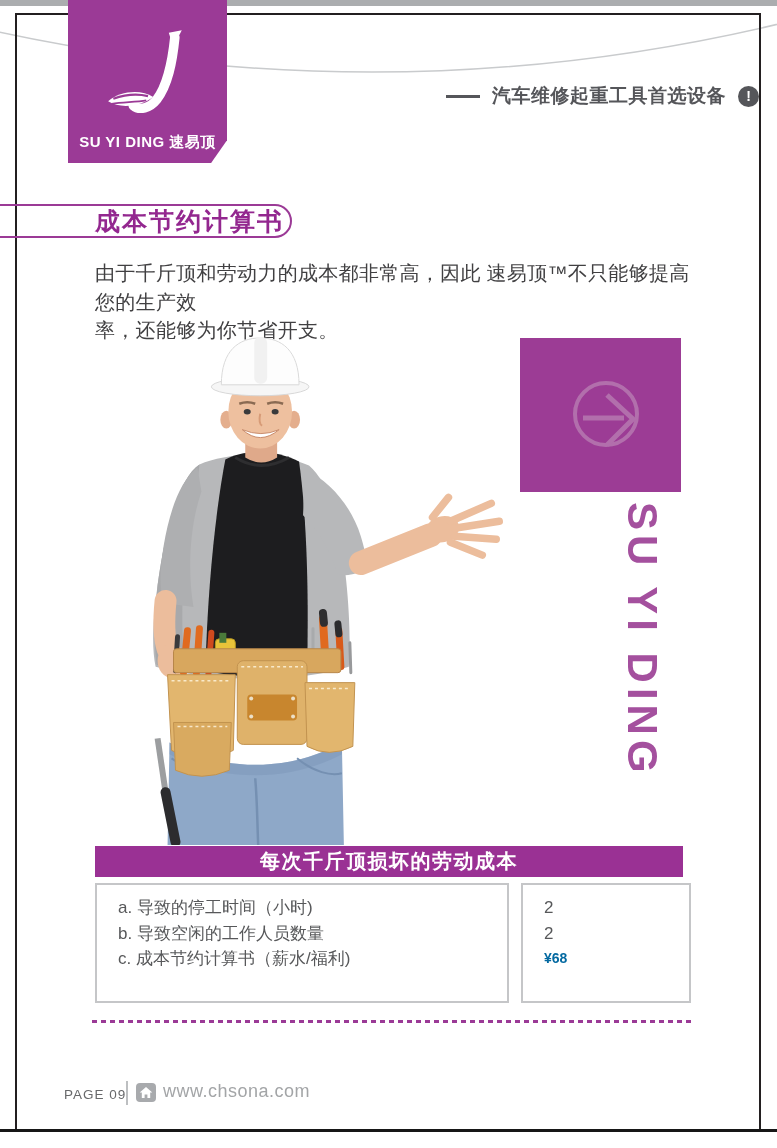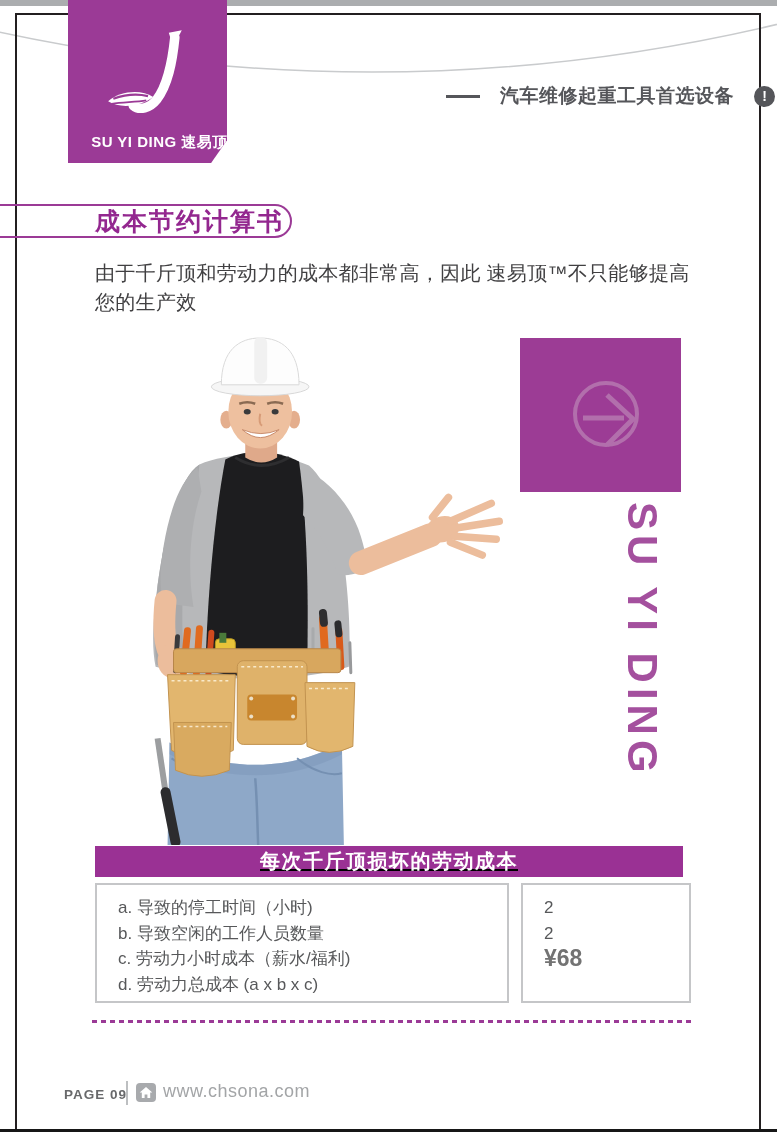--- a/index.html
+++ b/index.html
@@ -22,25 +22,25 @@
   .frame-bottom{left:0;top:1129px;width:777px;height:3px;background:#171717;}
 
   
   .logo-block{
     left:68px;top:0;width:159px;height:163px;background:#9b3a96;z-index:5;
     clip-path:polygon(0 0,100% 0,100% 86%,90% 100%,0 100%);
   }
   .logo-mark{position:absolute;left:28px;top:22px;}
   .logo-text{
     position:absolute;left:0;top:133px;width:100%;text-align:center;
-    color:#ffffff;font-size:15px;font-weight:bold;letter-spacing:.5px;white-space:nowrap;padding-left:12px;
-  }
-
-  
-  .tagline-row{left:446px;top:85px;height:22px;display:flex;align-items:center;gap:20px;z-index:4;}
+    color:#ffffff;font-size:15px;font-weight:bold;letter-spacing:.5px;white-space:nowrap;
+  }
+
+  
+  .tagline-row{left:446px;top:85px;height:22px;display:flex;align-items:center;gap:12px;z-index:4;}
   .tagline-dash{width:34px;height:3px;background:#55565a;}
   .tagline-text{font-size:19px;font-weight:bold;color:#55565a;letter-spacing:.5px;white-space:nowrap;}
   .tagline-badge{
     width:21px;height:21px;border-radius:50%;background:#55565a;color:#fff;
     font-size:14px;font-weight:bold;display:flex;align-items:center;justify-content:center;
   }
 
   
   .heading-pill{
     left:-40px;top:204px;width:332px;height:34px;
@@ -63,37 +63,37 @@
   
   .vertical-brand{
     left:618px;top:502px;height:352px;
     writing-mode:vertical-rl;
     font-size:42px;font-weight:bold;color:#a4509e;letter-spacing:5px;white-space:nowrap;
   }
 
   
   .table-header{
     left:95px;top:846px;width:588px;height:31px;background:#9a3194;
-    display:flex;align-items:center;justify-content:center;text-decoration:underline;
+    display:flex;align-items:center;justify-content:center;
   }
   .table-header span{color:#ffffff;font-size:20px;font-weight:bold;letter-spacing:1.5px;}
   .tbox{border:2px solid #c5c6c8;box-sizing:border-box;background:#ffffff;}
   .tbox-left{left:95px;top:883px;width:414px;height:120px;padding:10px 11px 0 21px;}
   .tbox-right{left:521px;top:883px;width:170px;height:120px;padding:10px 0 0 21px;}
   .trow{font-size:17px;line-height:25.5px;color:#57585a;white-space:nowrap;}
-  .trow.total{font-weight:bold;color:#737373;font-size:23px;}
+  .trow.total{font-weight:bold;color:#0369a1;font-size:14px;}
 
   
   .dotted{
     left:92px;top:1020px;width:599px;height:3px;
     background:repeating-linear-gradient(90deg,#9b3a96 0 5px,transparent 5px 9px);
   }
 
   
-  .page-label{left:64px;top:1087px;font-size:13.5px;font-weight:bold;color:#68696b;letter-spacing:1px;}
+  .page-label{left:64px;top:1087px;font-size:13.5px;font-weight:normal;color:#68696b;letter-spacing:1px;}
   .footer-divider{left:126px;top:1081px;width:2px;height:24px;background:#bdbfc1;}
   .home-chip{left:136px;top:1083px;width:20px;height:19px;background:#a8aaad;border-radius:4px;
     display:flex;align-items:center;justify-content:center;}
   .website{left:163px;top:1081px;font-size:18px;color:#a3a5a7;letter-spacing:.5px;text-decoration:none;}
 </style>
 </head>
 <body>
 
 <svg id="arcs" class="abs" width="777" height="150">
   <path d="M -10 30 Q 390 118 787 22" fill="none" stroke="#c9cbcd" stroke-width="1.5"></path>
@@ -121,20 +121,21 @@
   <div class="tagline-text">汽车维修起重工具首选设备</div>
   <div class="tagline-badge">!</div>
 </div>
 
 <div class="abs heading-pill">
   <div class="heading-title">成本节约计算书</div>
 </div>
 
 <div class="abs intro">
   <div>由于千斤顶和劳动力的成本都非常高，因此 速易顶™不只能够提高您的生产效</div>
+  <div>率，还能够为你节省开支。</div>
 </div>
 
 <svg class="abs photo" width="402" height="513" viewBox="0 0 400 515">
 
   <path d="M 60 412 L 58 515 L 235 515 L 233 412 C 180 442 112 442 60 412 Z" fill="#8ea8c8"></path>
   <path d="M 60 412 C 112 442 180 442 233 412 L 233 424 C 180 452 112 452 60 424 Z" fill="#7d98ba" opacity="0.55"></path>
   <path d="M 146 448 C 148 470 148 492 149 515" stroke="#7590b2" stroke-width="2.5" fill="none"></path>
   <path d="M 188 428 C 205 442 222 446 233 443" stroke="#7590b2" stroke-width="2" fill="none"></path>
   <path d="M 62 428 C 80 440 95 443 104 441" stroke="#7590b2" stroke-width="2" fill="none"></path>
 
@@ -222,22 +223,21 @@
 </div>
 
 <div class="abs vertical-brand">SU YI DING</div>
 
 <div class="abs table-header">
   <span>每次千斤顶损坏的劳动成本</span>
 </div>
 <div class="abs tbox tbox-left">
   <div class="trow">a. 导致的停工时间（小时)</div>
   <div class="trow">b. 导致空闲的工作人员数量</div>
-  <div class="trow">c. 劳动力小时成本（薪水/福利)</div>
-  <div class="trow">d. 劳动力总成本 (a x b x c)</div>
+  <div class="trow">c. 成本节约计算书（薪水/福利)</div>
 </div>
 <div class="abs tbox tbox-right">
   <div class="trow">2</div>
   <div class="trow">2</div>
   <div class="trow total">¥68</div>
 </div>
 
 <div class="abs dotted"></div>
 
 <div class="abs page-label">PAGE 09</div>

